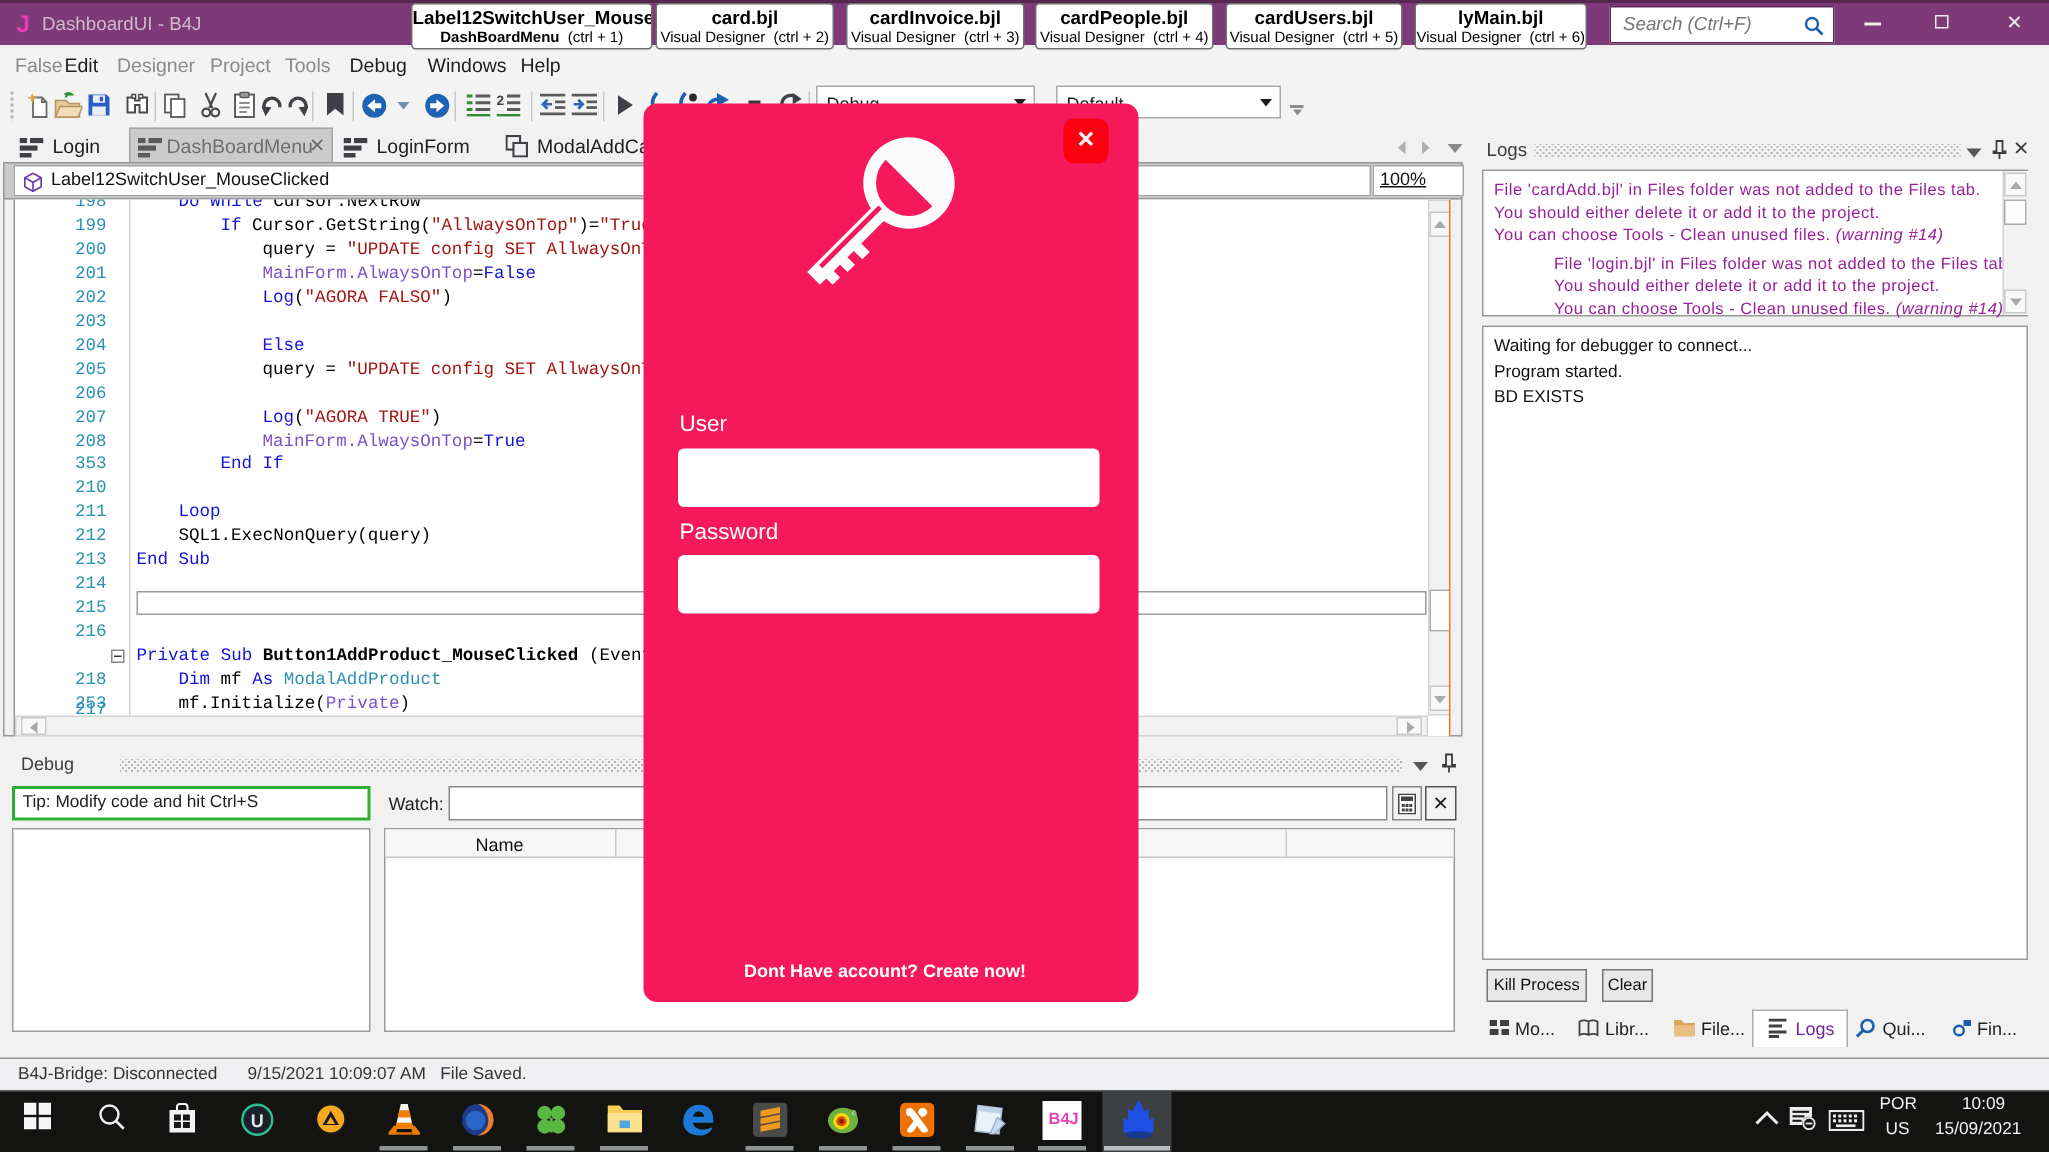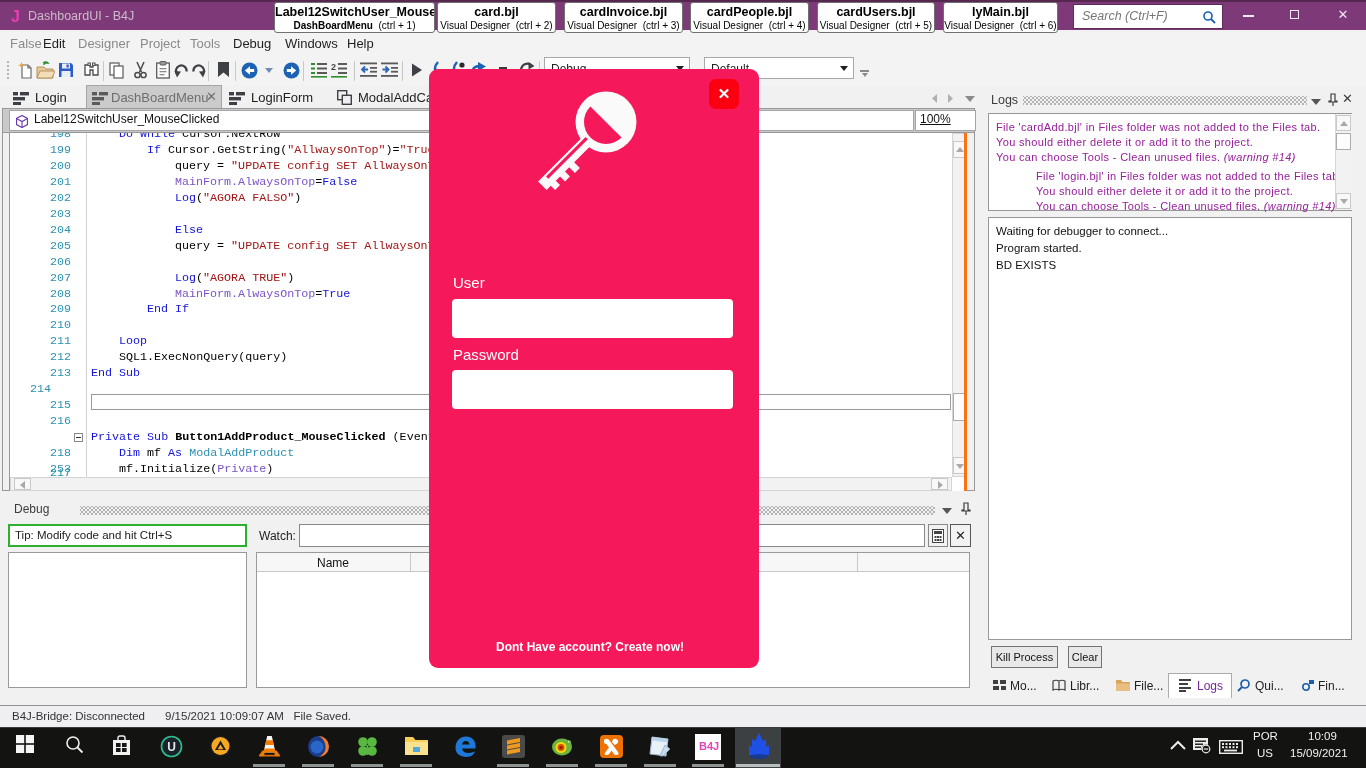--- a/index.html
+++ b/index.html
@@ -30,21 +30,21 @@
 .combo .arr { position:absolute; right:5px; top:50%; margin-top:-2px; width:0; height:0; border-left:4px solid transparent; border-right:4px solid transparent; border-top:5px solid #1E1E1E; }
 
 
 #tabstrip { position:absolute; left:0; top:85px; width:975px; height:25px; }
 .etab { position:absolute; top:0; height:25px; font-size:13px; color:#1E1E1E; }
 
 
 #combobar { position:absolute; left:2px; top:108px; width:973px; height:25px; background:#C9C9C9; border:1px solid #989898; }
 
 
-#editor { position:absolute; left:9px; top:133px; width:958px; height:358px; background:#fff; border-left:1px solid #989898; border-right:3px solid #f97316; overflow:hidden; }
+#editor { position:absolute; left:9px; top:133px; width:958px; height:358px; background:#fff; border-left:1px solid #989898; border-right:1px solid #f97316; overflow:hidden; }
 #editorouter { position:absolute; left:2px; top:108px; width:973px; height:383px; border:1px solid #989898; background:transparent; }
 .cl { position:absolute; font-family:"Liberation Mono", monospace; font-size:11.7px; white-space:pre; }
 .ln { position:absolute; left:0; width:61px; text-align:right; font-family:"Liberation Mono", monospace; font-size:11.7px; color:#2B91AF; }
 .kw { color:#1414D8; }
 .st { color:#A31515; }
 .vi { color:#7B52C8; }
 .ty { color:#2B91AF; }
 
 
 .sbtrack { position:absolute; background:#F2F2F2; border:1px solid #D5D5D5; }
@@ -340,30 +340,30 @@
   <div class="ln" style="top:73.77px;">203</div>
   <div class="ln" style="top:89.72px;">204</div>
     <div class="cl" style="left:165px;top:89.72px;"><span class="kw">Else</span></div>
   <div class="ln" style="top:105.67px;">205</div>
     <div class="cl" style="left:165px;top:105.67px;">query = <span class="st">"UPDATE config SET AllwaysOnTop='True' WHERE ID=1"</span></div>
   <div class="ln" style="top:121.62px;">206</div>
   <div class="ln" style="top:137.57px;">207</div>
     <div class="cl" style="left:165px;top:137.57px;"><span class="kw">Log</span>(<span class="st">"AGORA TRUE"</span>)</div>
   <div class="ln" style="top:153.52px;">208</div>
     <div class="cl" style="left:165px;top:153.52px;"><span class="vi">MainForm.AlwaysOnTop</span>=<span class="kw">True</span></div>
-  <div class="ln" style="top:169.47px;">209</div>
+  <div class="ln" style="top:169.47px;">353</div>
     <div class="cl" style="left:137px;top:169.47px;"><span class="kw">End If</span></div>
   <div class="ln" style="top:185.42px;">210</div>
   <div class="ln" style="top:201.37px;">211</div>
     <div class="cl" style="left:109px;top:201.37px;"><span class="kw">Loop</span></div>
   <div class="ln" style="top:217.32px;">212</div>
     <div class="cl" style="left:109px;top:217.32px;">SQL1.ExecNonQuery(query)</div>
   <div class="ln" style="top:233.27px;">213</div>
     <div class="cl" style="left:81px;top:233.27px;"><span class="kw">End Sub</span></div>
-  <div class="ln" style="top:249.22px;text-align:center;">214</div>
+  <div class="ln" style="top:249.22px;">214</div>
   <div class="ln" style="top:265.17px;">215</div>
   <div style="position:absolute;left:81px;top:261px;width:860px;height:16px;background:#fff;border:1px solid #9A9A9A;"></div>
   <div class="ln" style="top:281.12px;">216</div>
   <div class="ln" style="top:297.07px;margin-top:36px;">217</div>
     <div class="cl" style="left:81px;top:297.07px;"><span class="kw">Private Sub</span> <b>Button1AddProduct_MouseClicked</b> (EventData <span class="kw">As</span> <span class="ty">MouseEvent</span>)</div>
   <div style="position:absolute;left:64px;top:300px;width:9px;height:9px;border:1px solid #888;background:#fff;"></div>
   <div style="position:absolute;left:66px;top:304px;width:5px;height:1px;background:#333;"></div>
   <div class="ln" style="top:313.02px;">218</div>
     <div class="cl" style="left:109px;top:313.02px;"><span class="kw">Dim</span> mf <span class="kw">As</span> <span class="ty">ModalAddProduct</span></div>
   <div class="ln" style="top:328.97px;">253</div>

